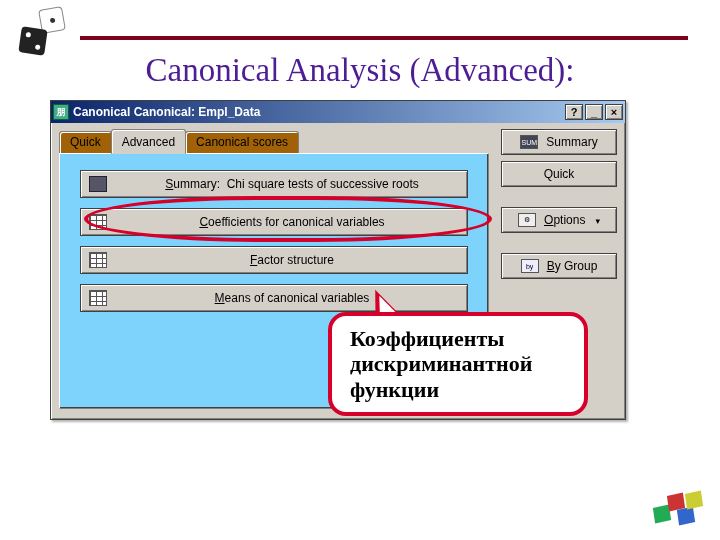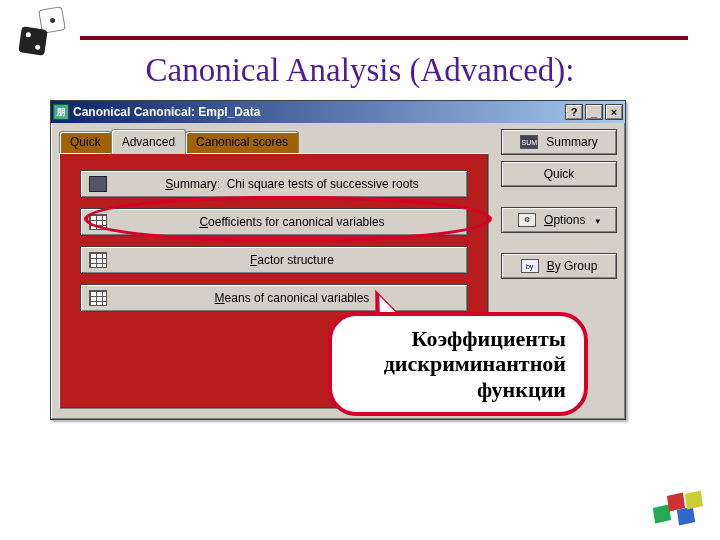--- a/index.html
+++ b/index.html
@@ -99,21 +99,21 @@
     padding-top: 5px;
     border-bottom: 1px solid #d4d0c8;
     margin-bottom: -1px;
     text-align: center;
   }
   .tabpanel {
     border: 1px solid #fff;
     border-right-color:#808080;
     border-bottom-color:#808080;
     box-shadow: inset -1px -1px 0 #404040;
-    background:#b91c1c;
+    background:#7dd3fc;
     width: 430px;
     height: 256px;
     padding: 16px 20px;
   }
   .rightcol {
     position:absolute;
     top: 6px; right: 8px;
     width: 116px;
     display:flex; flex-direction:column; gap:6px;
   }
@@ -166,26 +166,26 @@
   .redcircle {
     position:absolute;
     border:4px solid #d6002a;
     border-radius: 50%/50%;
     pointer-events:none;
   }
   .callout {
     position:absolute;
     background:#fff;
     border:4px solid #d6002a;
-    border-radius:28px;
+    border-radius:18px;
     padding:10px 18px;
     font-family:"Times New Roman", serif;
     font-size:22px;
     font-weight:bold;
-    text-align:right;
+    text-align:left;
     color:#000;
     line-height:1.15;
   }
   .callout-tail {
     position:absolute;
     width:0;height:0;
     border-left:10px solid transparent;
     border-right:16px solid transparent;
     border-bottom:32px solid #d6002a;
   }

